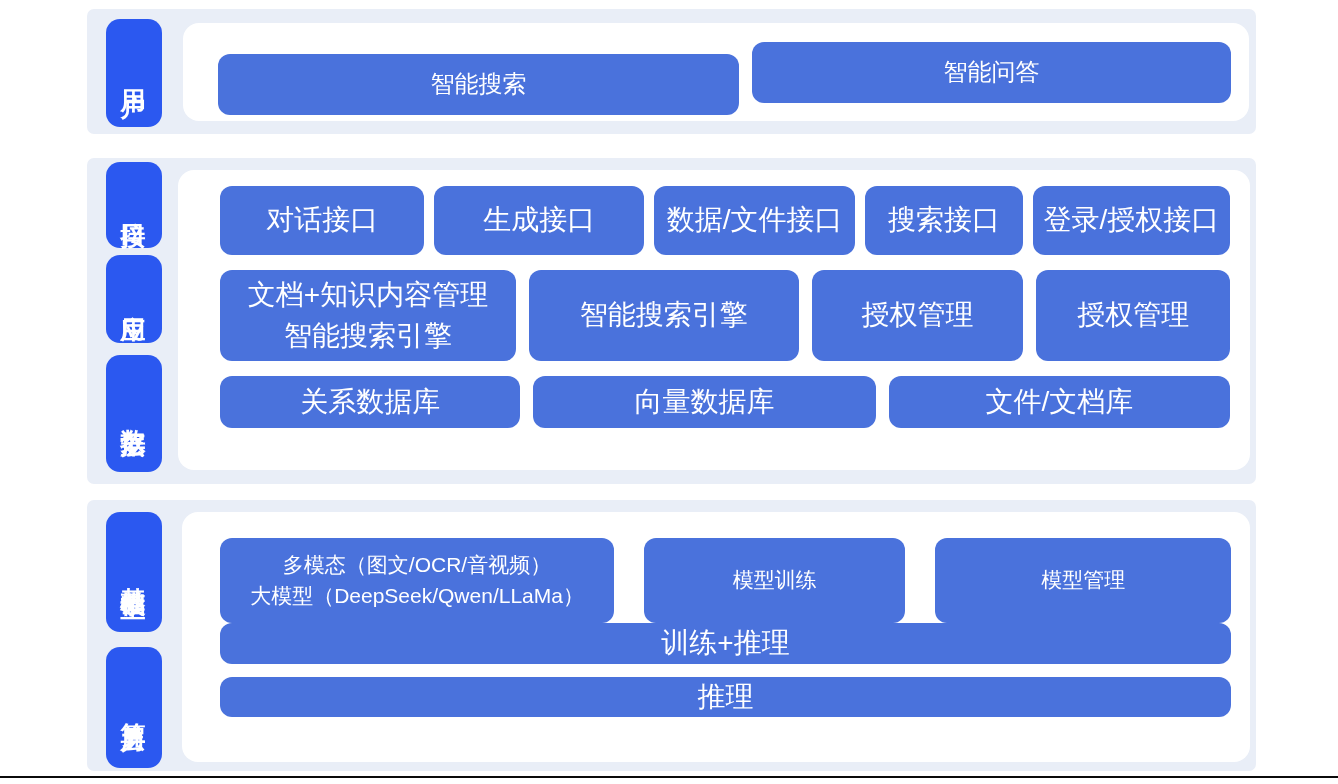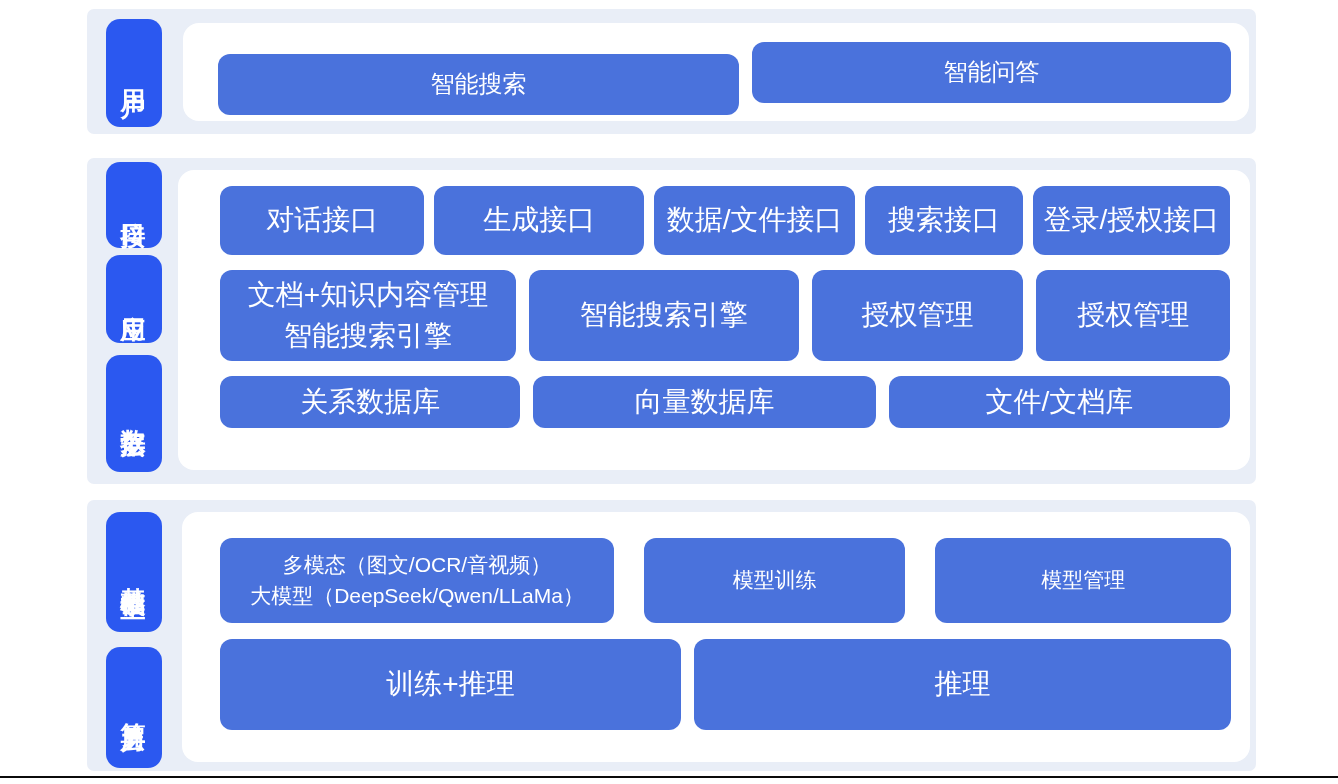--- a/index.html
+++ b/index.html
@@ -33,21 +33,21 @@
   #box-middle{left:91px;top:12px;width:1072px;height:300px;
     padding:16px 20px 18px 42px;}
   #box-bottom{left:95px;top:12px;width:1068px;height:250px;
     padding:26px 19px 24px 38px;}
 
   .row{display:flex;width:100%;}
   #row-api{height:69px;gap:10px;}
   #row-app{height:91px;gap:13px;margin-top:15px;}
   #row-data{height:52px;gap:13px;margin-top:15px;}
   #row-model{height:85px;gap:30px;}
-  #row-compute{height:91px;gap:13px;margin-top:16px;}
+  #row-compute{height:91px;gap:13px;margin-top:0;flex-direction:column;}
 
   .btn{
     background:#4a72dc;border-radius:12px;color:#ffffff;
     display:flex;align-items:center;justify-content:center;
     text-align:center;white-space:pre-line;box-sizing:border-box;
     font-size:28px;line-height:1.45;
   }
   #box-user .btn{height:61px;font-size:24px;}
   #row-model .btn{font-size:21px;}
   .bottom-rule{

